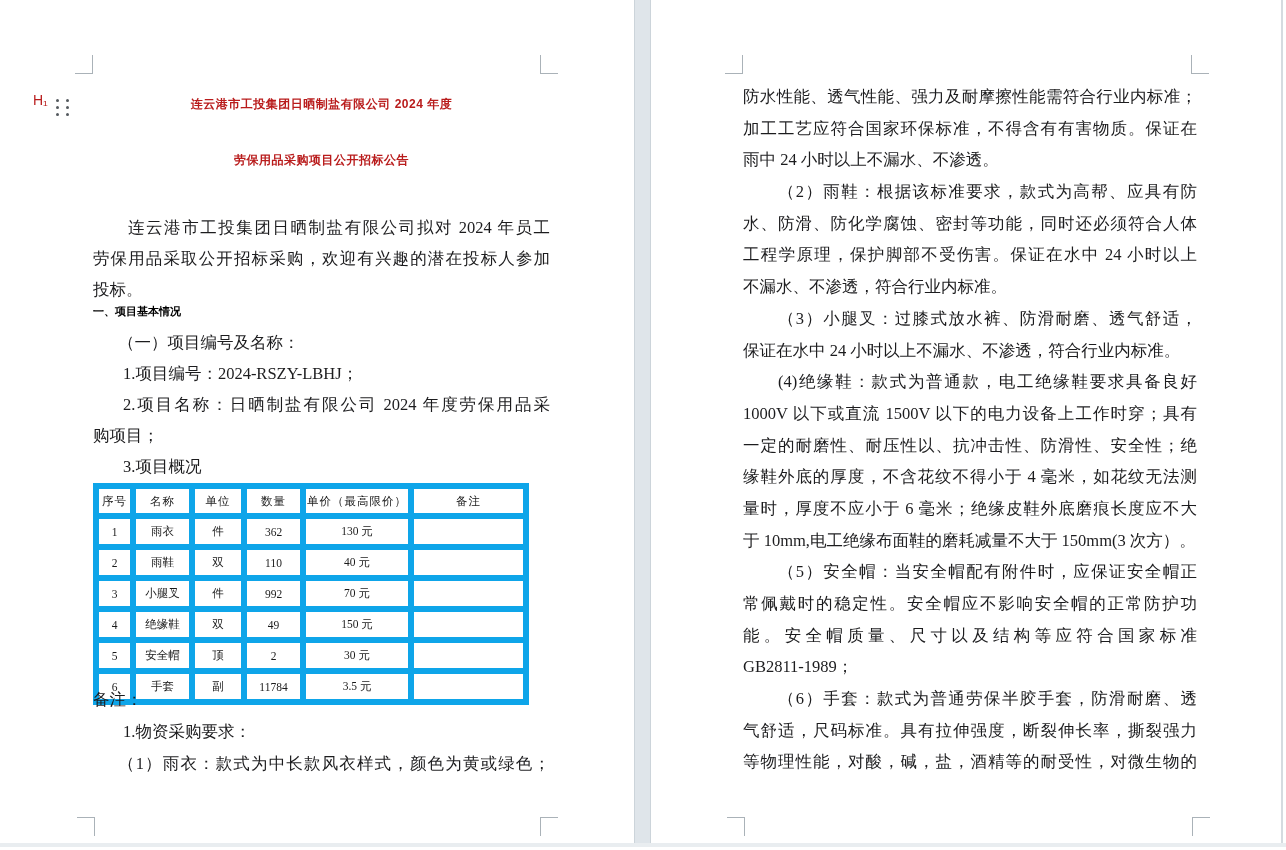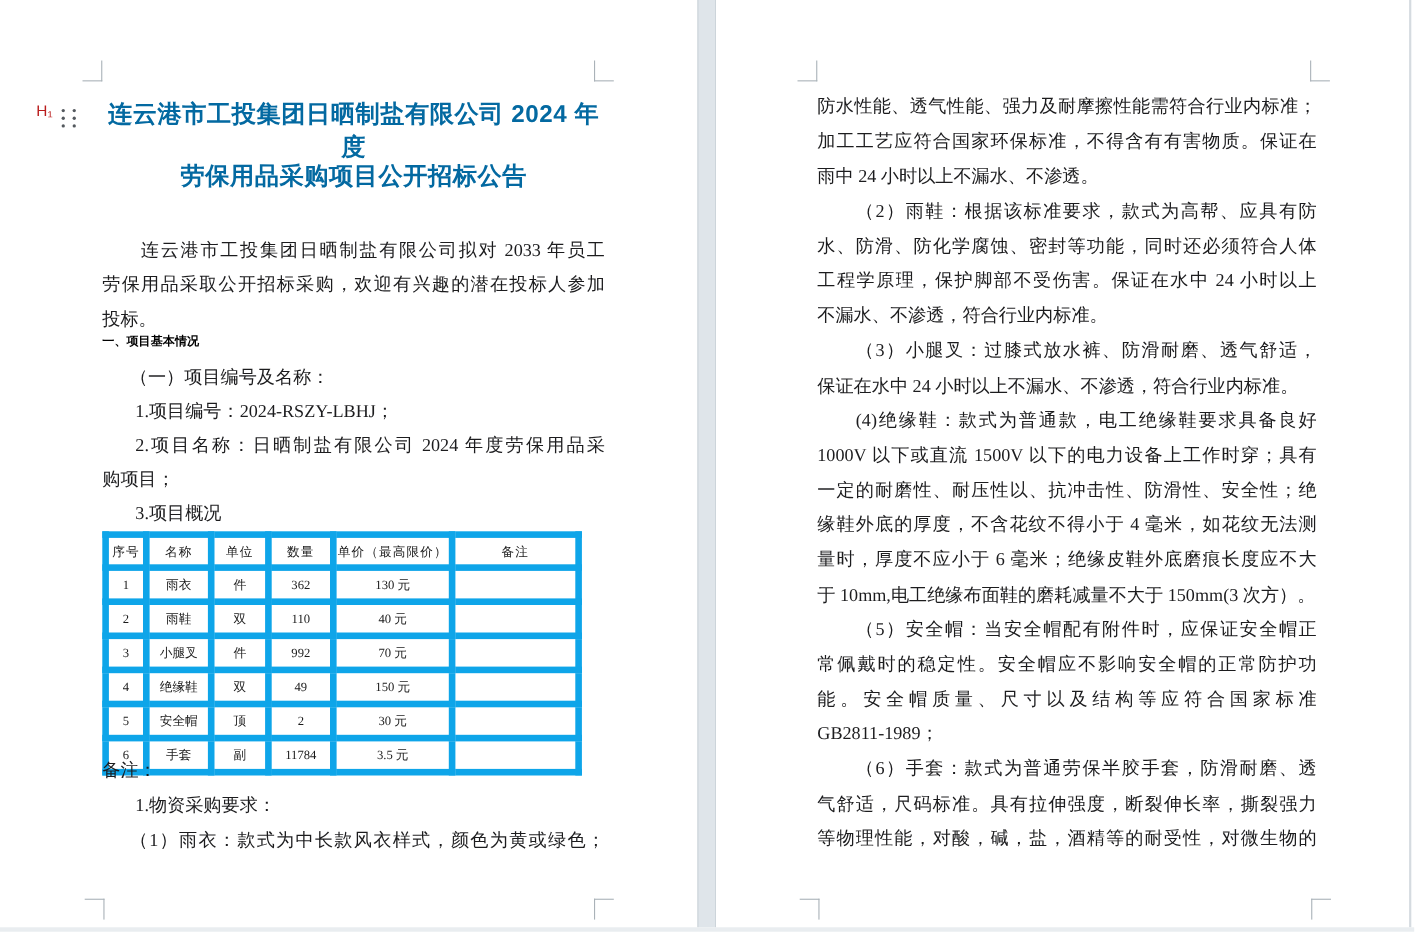--- a/index.html
+++ b/index.html
@@ -33,21 +33,21 @@
   }
   .drag-dots {
     position:absolute; left:56px; top:99px; width:15px; height:18px;
     display:grid; grid-template-columns:repeat(2,1fr); gap:3px 4px; cursor:grab;
   }
   .drag-dots i { width:3px; height:3px; background:#54595e; border-radius:50%; }
 
   
   .doc-title {
     position:absolute; left:93px; width:457px; height:30px; line-height:30px;
-    text-align:center; font-weight:700; font-size:22px; color:#0369a1;
+    text-align:center; font-weight:700; font-size:12px; color:#b91c1c;
     font-family:"Liberation Sans","DejaVu Sans",sans-serif; letter-spacing:0.5px;
   }
   #title1 { top:89px; } #title2 { top:145px; }
 
   .textcol { position:absolute; left:93px; width:457px; }
   #intro   { top:212px; }
   #section { top:296px; }
   #notes   { top:684px; }
   #p2text  { left:743px; width:454px; top:81px; }
 
@@ -93,21 +93,21 @@
         <i></i>
         <i></i>
         <i></i>
         <i></i>
     </span>
 
     <div id="title1" class="doc-title">连云港市工投集团日晒制盐有限公司 2024 年度</div>
     <div id="title2" class="doc-title">劳保用品采购项目公开招标公告</div>
 
     <div id="intro" class="textcol">
-      <div class="ln j ind35">连云港市工投集团日晒制盐有限公司拟对 2033 年员工</div>
+      <div class="ln j ind35">连云港市工投集团日晒制盐有限公司拟对 2024 年员工</div>
       <div class="ln j">劳保用品采取公开招标采购，欢迎有兴趣的潜在投标人参加</div>
       <div class="ln">投标。</div>
     </div>
 
     <div id="section" class="textcol">
       <div class="ln hd">一、项目基本情况</div>
       <div class="ln ind25">（一）项目编号及名称：</div>
       <div class="ln ind30">1.项目编号：2024-RSZY-LBHJ；</div>
       <div class="ln j ind30">2.项目名称：日晒制盐有限公司 2024 年度劳保用品采</div>
       <div class="ln">购项目；</div>

